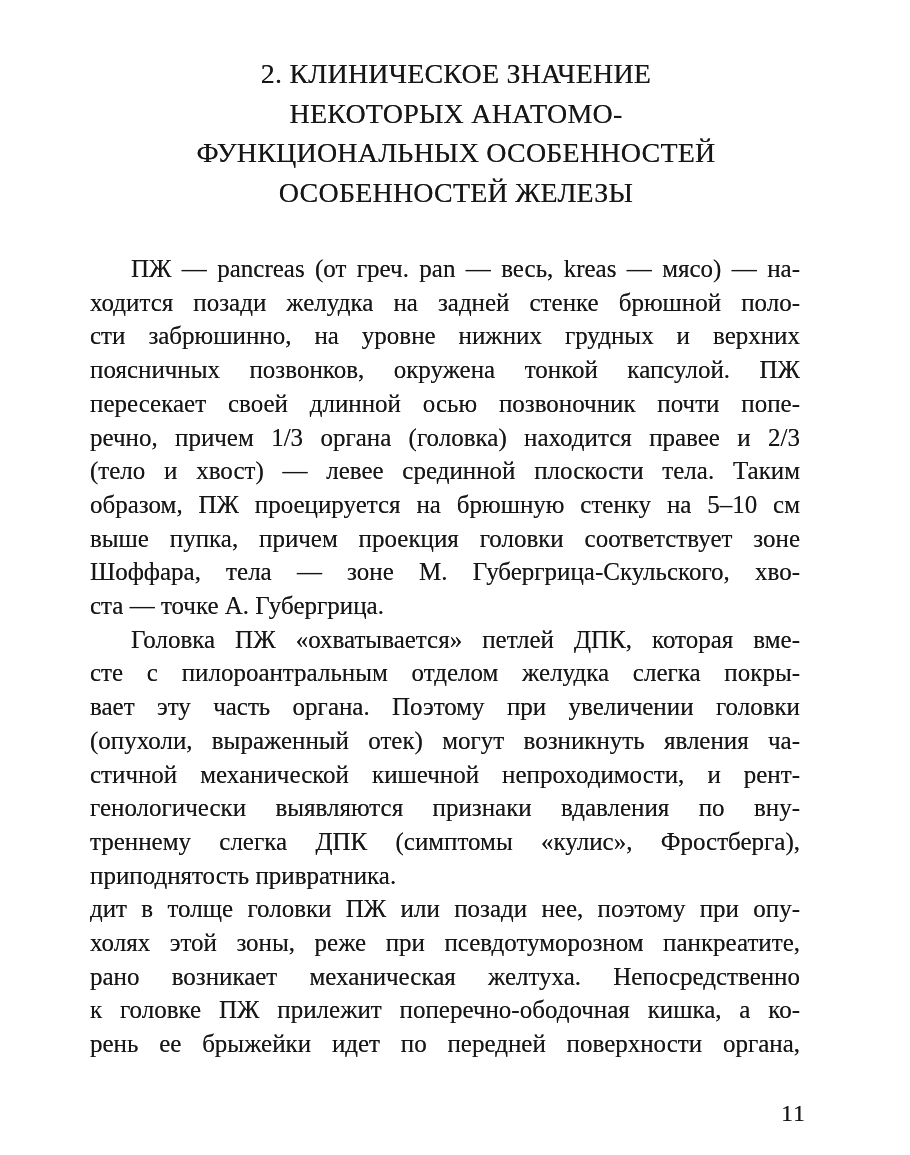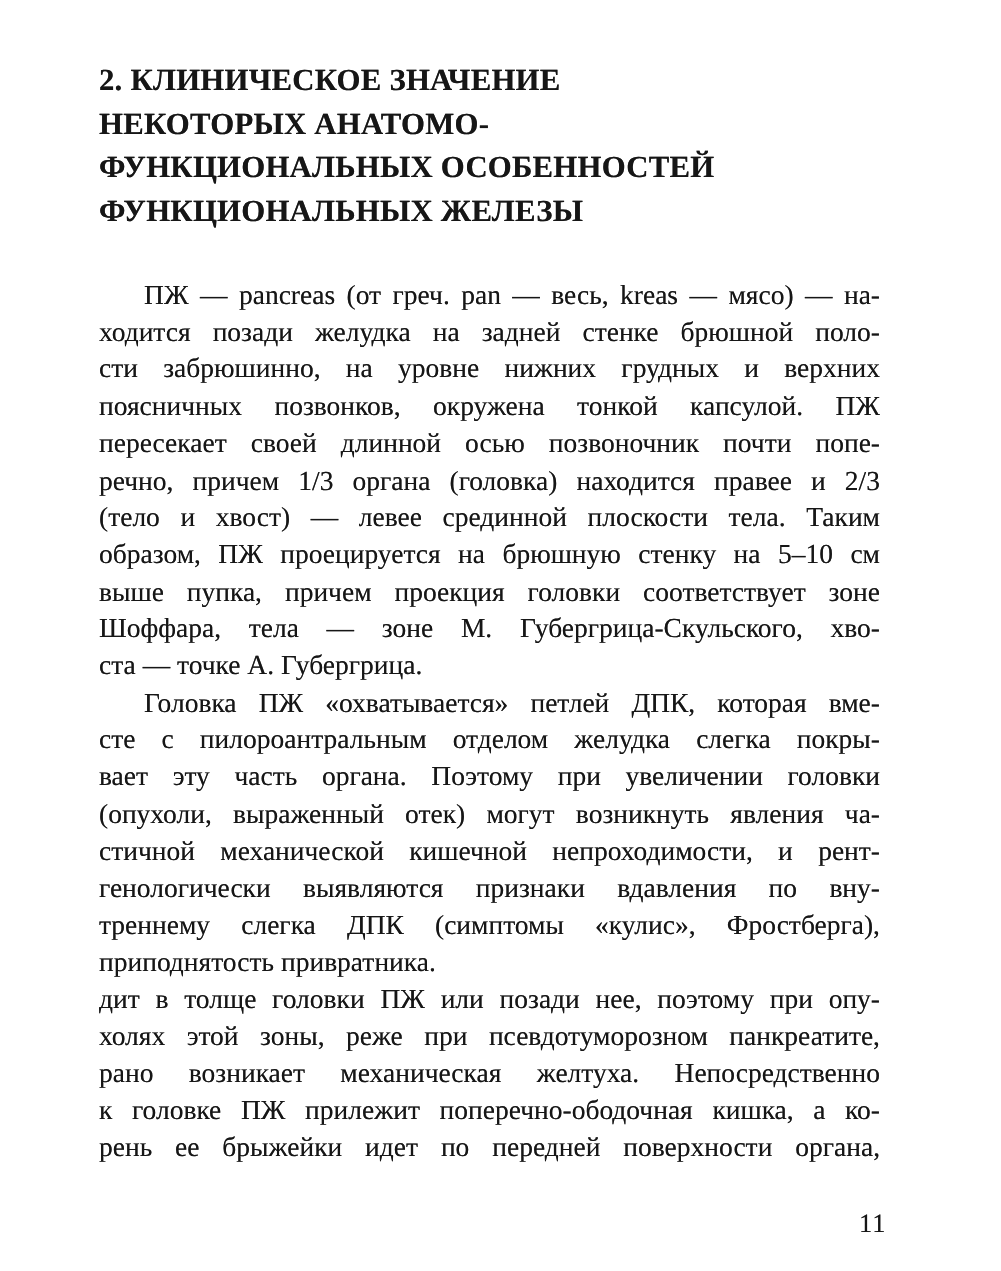--- a/index.html
+++ b/index.html
@@ -12,23 +12,24 @@
     width: 910px;
     height: 1155px;
     background: #ffffff;
     overflow: hidden;
     font-family: "Liberation Serif", "DejaVu Serif", serif;
     color: #161616;
   }
   .heading {
     position: absolute;
     top: 54px;
-    left: 90px;
+    left: 100px;
     width: 712px;
-    font-weight: bold;
+    text-align: center;
+    font-weight: normal;
     font-size: 28px;
     line-height: 39.5px;
     letter-spacing: 0.2px;
     text-shadow: 0 0 0.6px rgba(0,0,0,0.65);
   }
   .body-text {
     position: absolute;
     top: 252px;
     left: 90px;
     width: 710px;
@@ -61,21 +62,21 @@
 </style>
 </head>
 <body>
 
 <div class="page">
 
   <div class="heading">
     <div class="h-line">2. КЛИНИЧЕСКОЕ ЗНАЧЕНИЕ</div>
     <div class="h-line">НЕКОТОРЫХ АНАТОМО-</div>
     <div class="h-line">ФУНКЦИОНАЛЬНЫХ ОСОБЕННОСТЕЙ</div>
-    <div class="h-line">ФУНКЦИОНАЛЬНЫХ ЖЕЛЕЗЫ</div>
+    <div class="h-line">ОСОБЕННОСТЕЙ ЖЕЛЕЗЫ</div>
   </div>
 
   <div class="body-text">
       <div class="line indent">ПЖ — pancreas (от греч. pan — весь, kreas — мясо) — на-</div>
       <div class="line">ходится позади желудка на задней стенке брюшной поло-</div>
       <div class="line">сти забрюшинно, на уровне нижних грудных и верхних</div>
       <div class="line">поясничных позвонков, окружена тонкой капсулой. ПЖ</div>
       <div class="line">пересекает своей длинной осью позвоночник почти попе-</div>
       <div class="line">речно, причем 1/3 органа (головка) находится правее и 2/3</div>
       <div class="line">(тело и хвост) — левее срединной плоскости тела. Таким</div>

